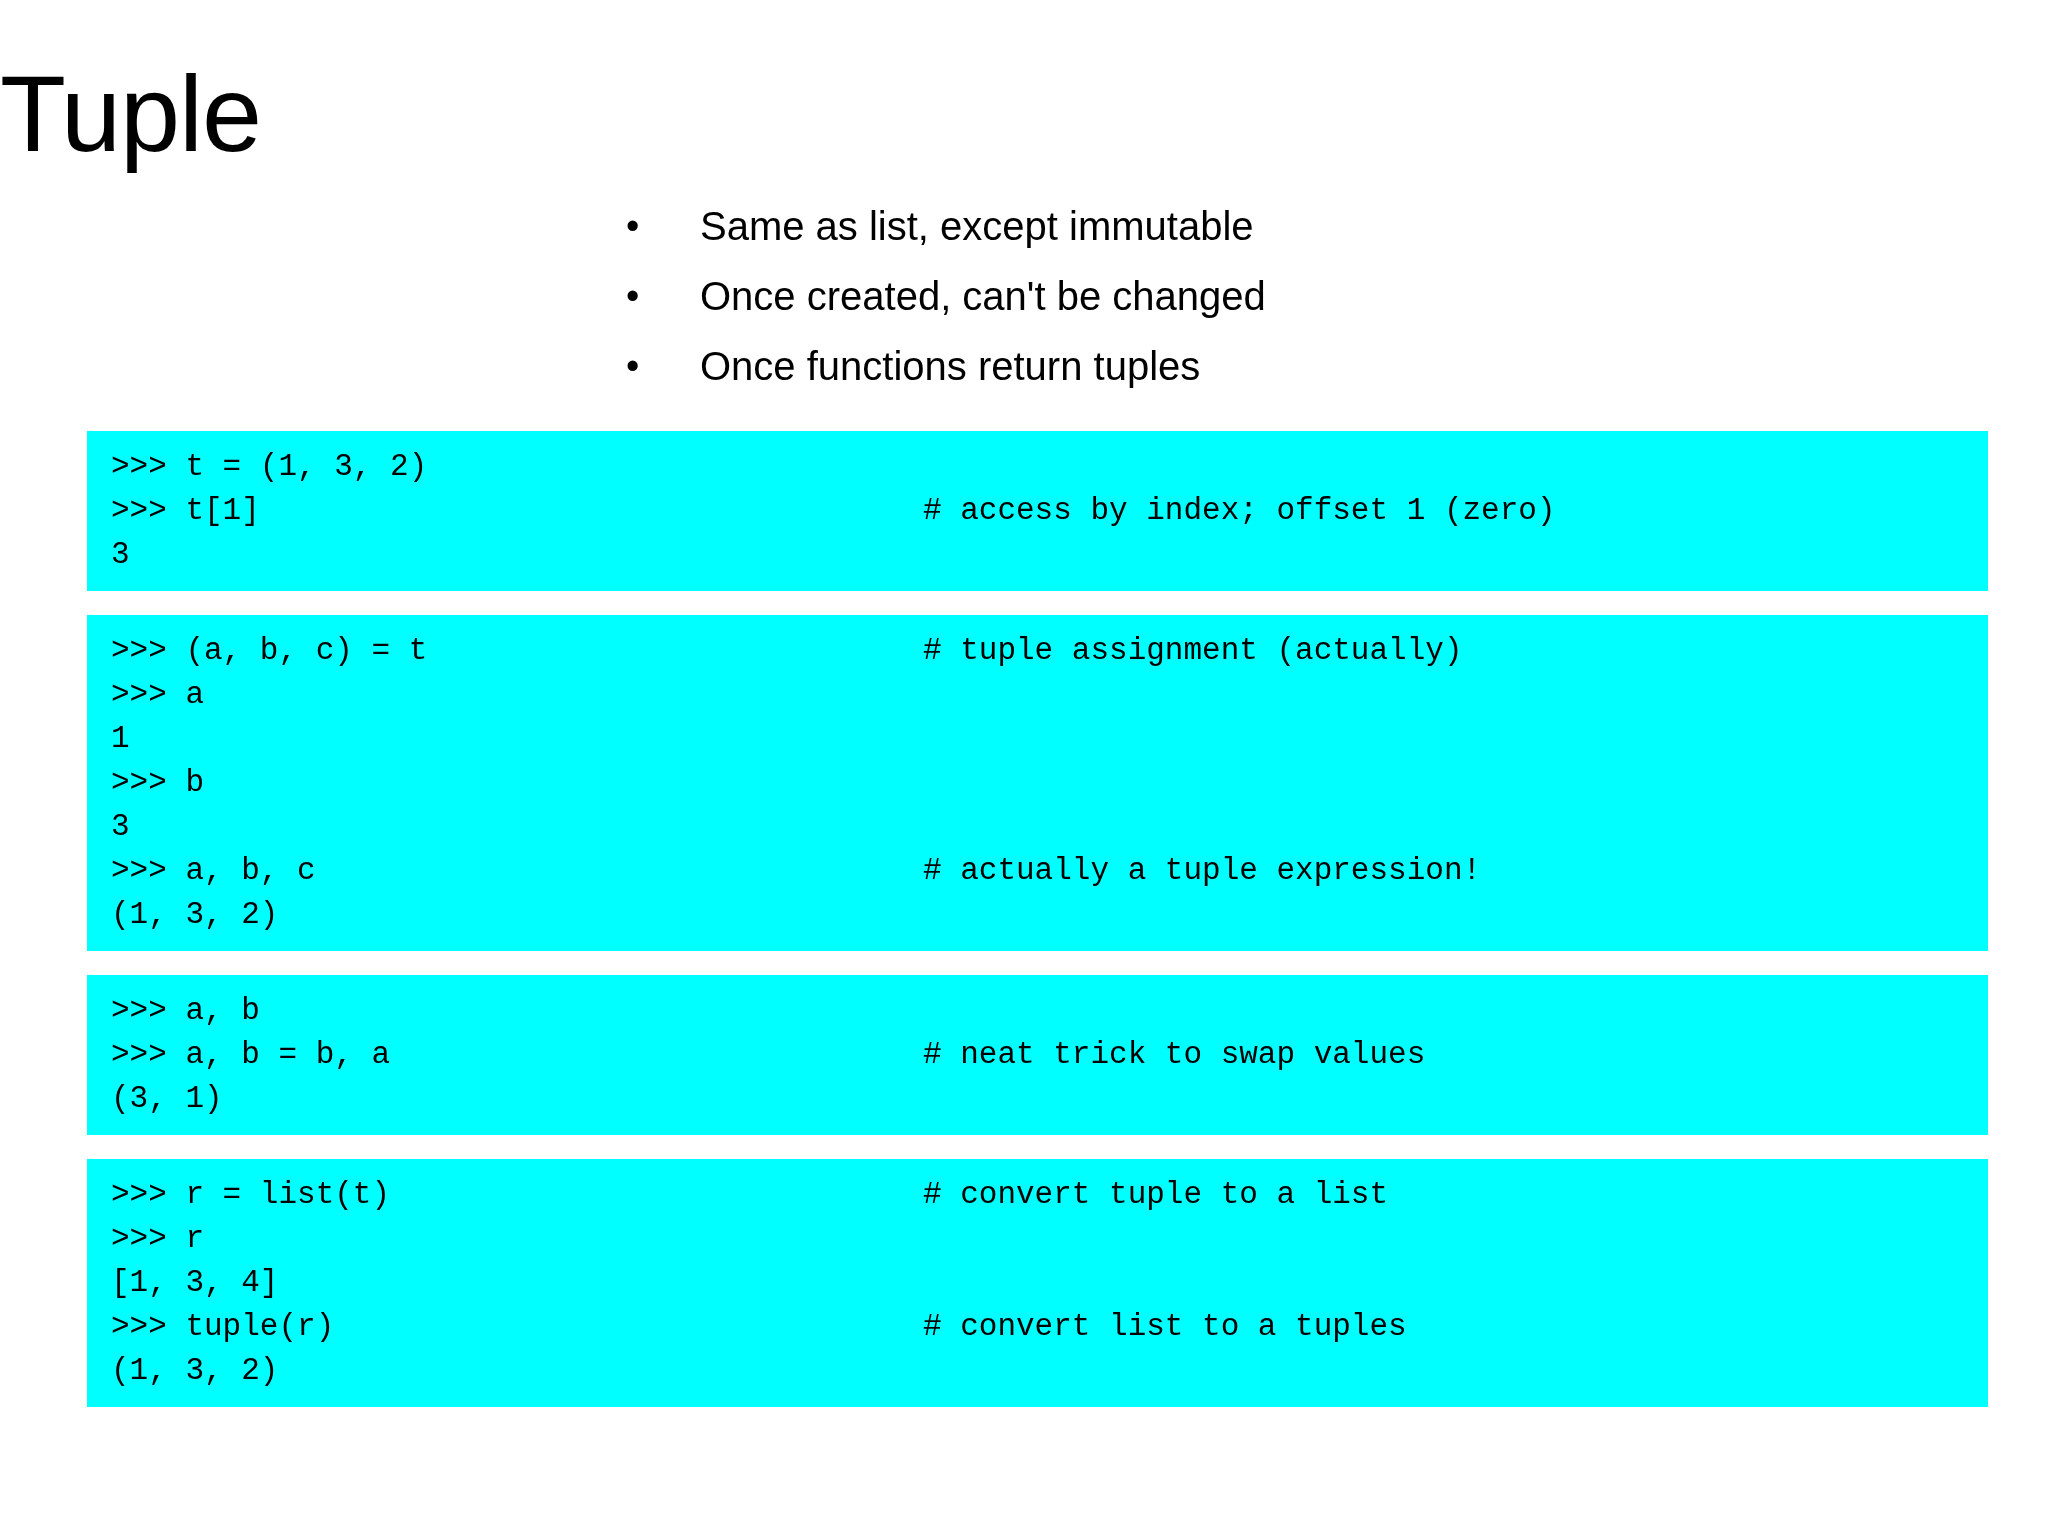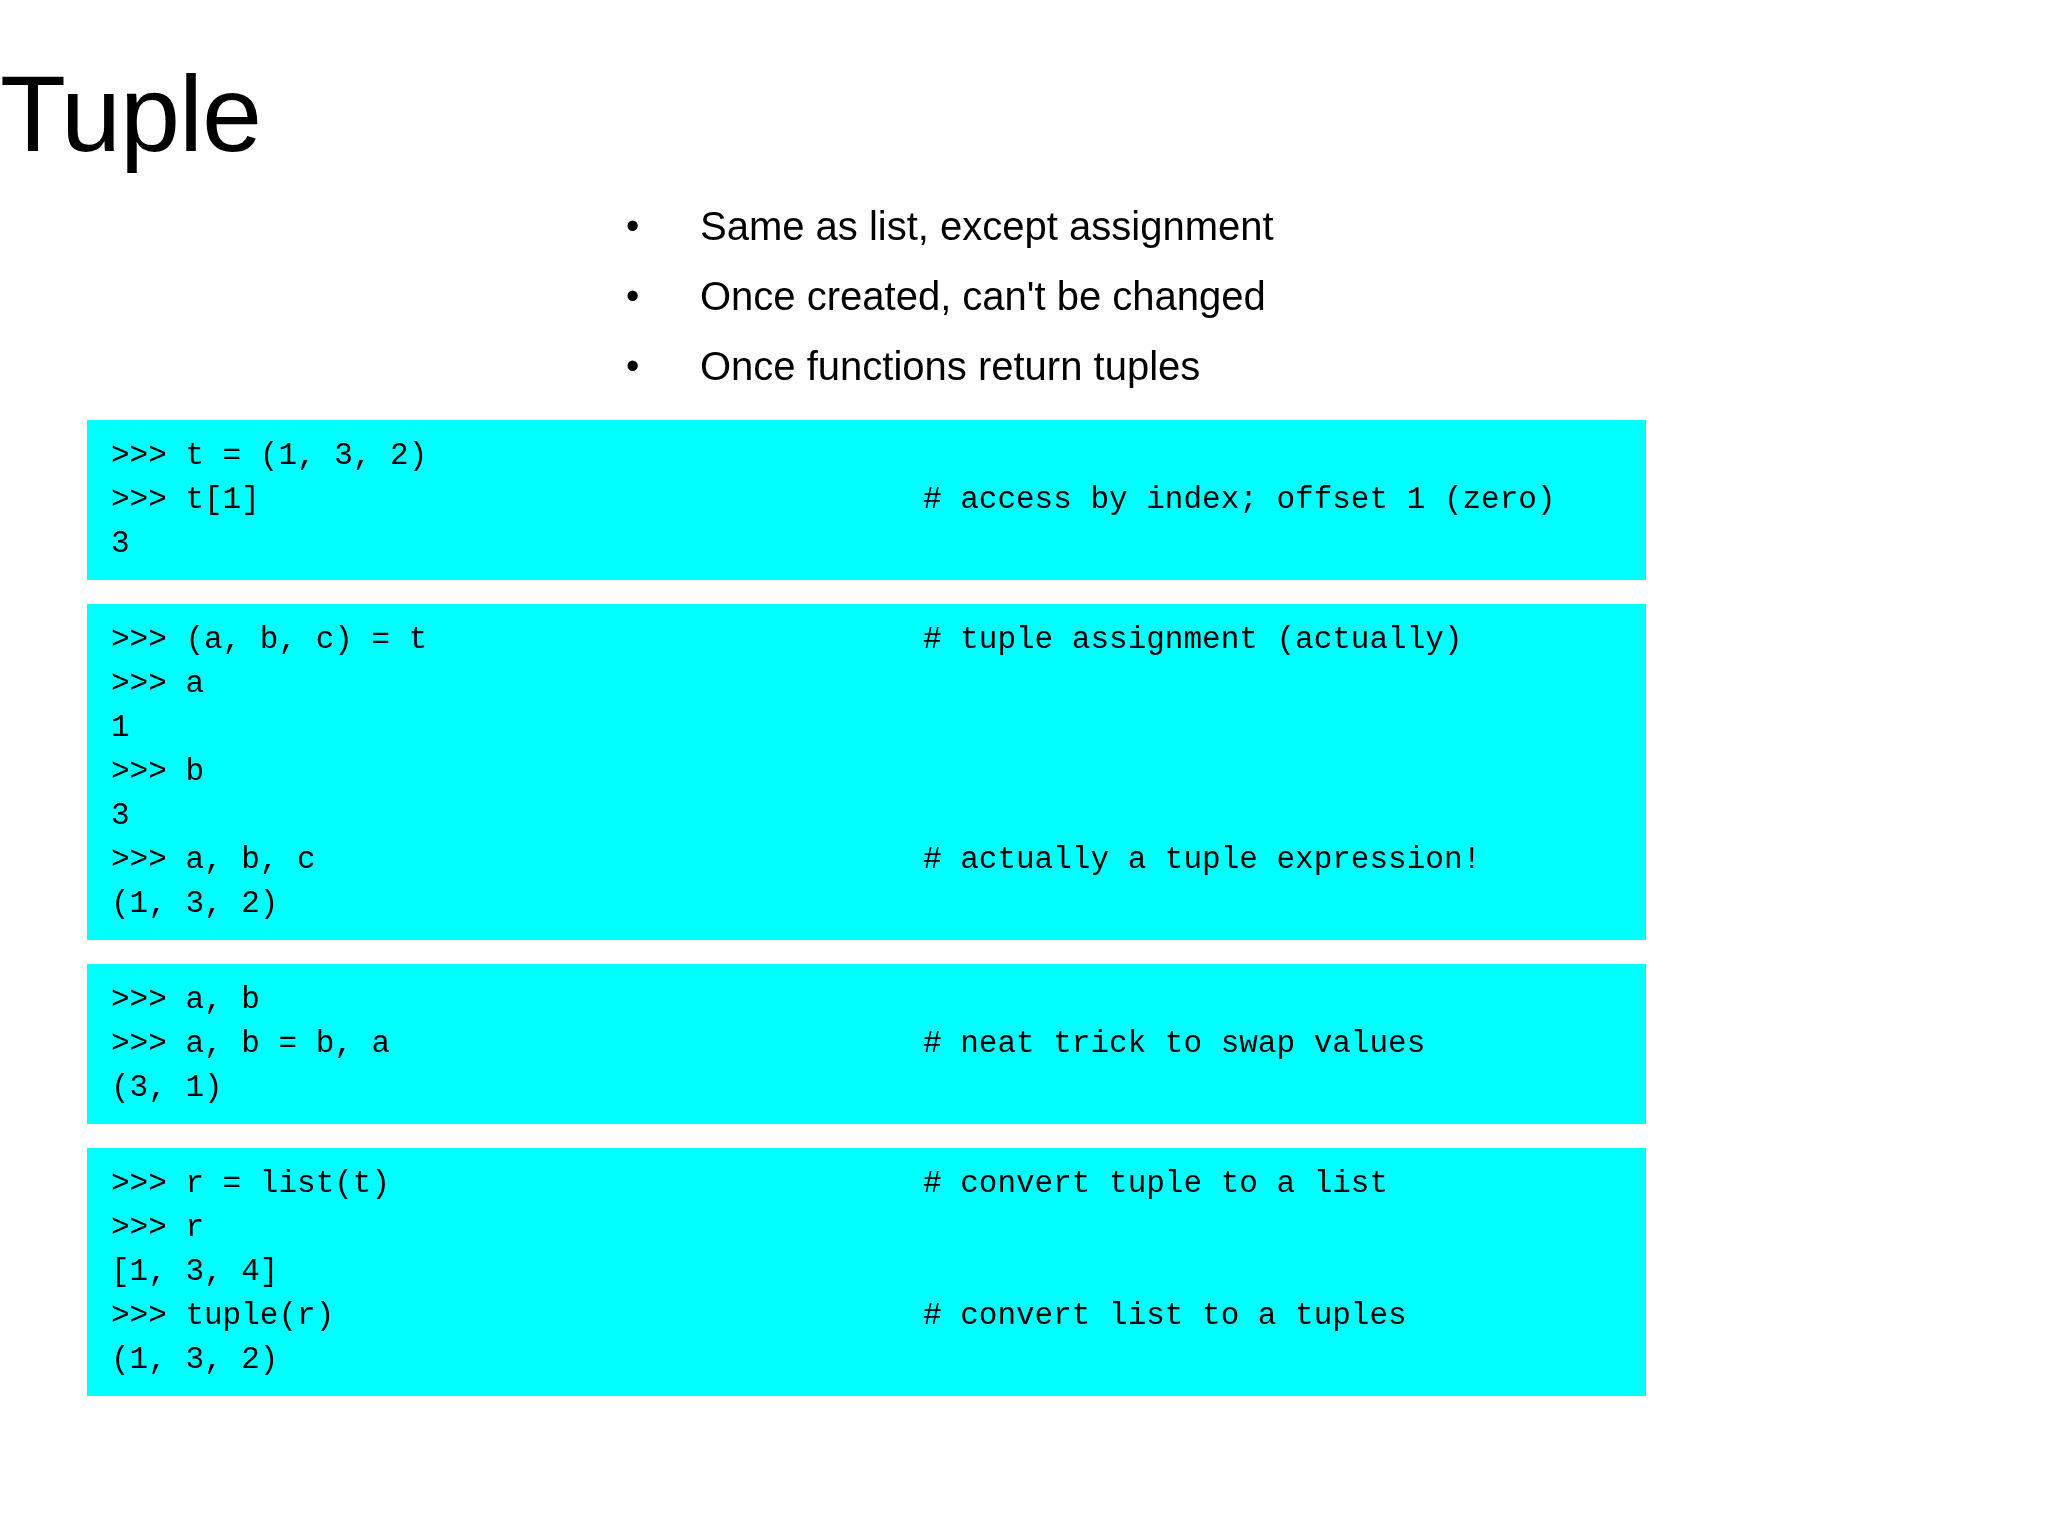--- a/index.html
+++ b/index.html
@@ -58,22 +58,22 @@
     font-size: 40px;
     line-height: 52px;
     color: #000000;
     white-space: nowrap;
   }
 
   
   #code-area {
     position: absolute;
     left: 87px;
-    top: 420px;
-    width: 1559px;
+    top: 431px;
+    width: 1901px;
   }
   .code-block {
     background: #00ffff;
     width: 100%;
     box-sizing: border-box;
     padding: 14px 0 14px 24px;
     margin-bottom: 24px;
   }
   .code-line {
     font-family: "Liberation Mono", "DejaVu Sans Mono", monospace;
@@ -95,21 +95,21 @@
   }
 </style>
 </head>
 <body>
 
 <div id="slide-title">Tuple</div>
 
 <div id="bullet-list">
     <div class="bullet-row">
       <span class="bullet-marker">•</span>
-      <span class="bullet-text">Same as list, except assignment</span>
+      <span class="bullet-text">Same as list, except immutable</span>
     </div>
     <div class="bullet-row">
       <span class="bullet-marker">•</span>
       <span class="bullet-text">Once created, can't be changed</span>
     </div>
     <div class="bullet-row">
       <span class="bullet-marker">•</span>
       <span class="bullet-text">Once functions return tuples</span>
     </div>
   </div>

